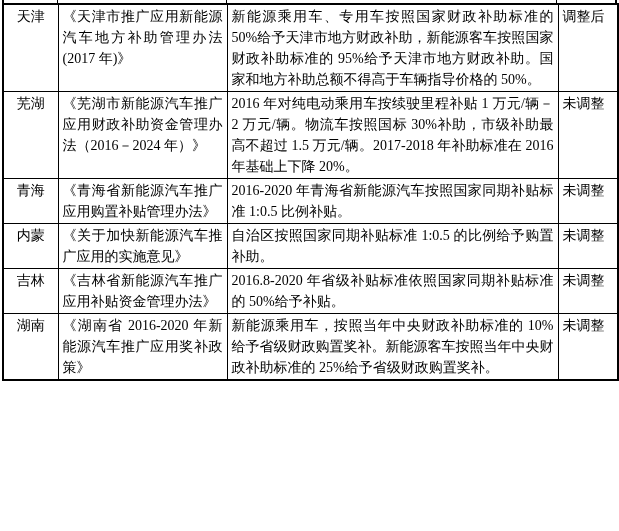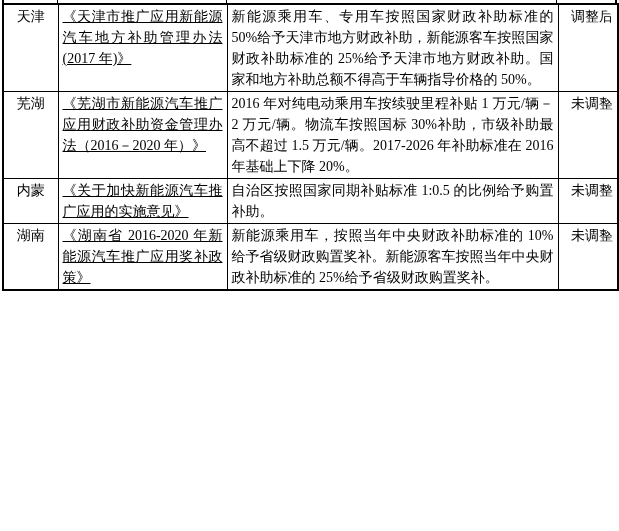--- a/index.html
+++ b/index.html
@@ -50,31 +50,29 @@
     margin-top: 32px;
   }
   td.region {
     text-align: center;
     padding-top: 2px;
   }
   td.policy-name {
     text-align: justify;
     text-justify: inter-ideograph;
     padding: 1px 6px;
-    text-decoration: underline;
   }
   td.detail {
     text-align: justify;
     text-justify: inter-ideograph;
     padding: 1px 5px;
   }
   td.status {
-    text-align: right;
+    text-align: left;
     padding-top: 2px;
-    border-radius: 27px;
   }
   tr.h1 { height: 84px; }
   tr.h2 { height: 59px; }
   tr.h3 { height: 83px; }
   tr.h4 { height: 85px; }
   tr.h5 { height: 43px; }
   tr.h6 { height: 41px; }
   tr.h7 { height: 41px; }
   tr.h8 { height: 60px; }
 </style>
@@ -93,33 +91,45 @@
     <colgroup>
       <col style="width:55px">
       <col style="width:169px">
       <col style="width:331px">
       <col style="width:60px">
     </colgroup>
     <tbody>
       <tr class="h1">
         <td class="region">天津</td>
         <td class="policy-name">《天津市推广应用新能源汽车地方补助管理办法(2017 年)》</td>
-        <td class="detail">新能源乘用车、专用车按照国家财政补助标准的 50%给予天津市地方财政补助，新能源客车按照国家财政补助标准的 25%给予天津市地方财政补助。国家和地方补助总额不得高于车辆指导价格的 50%。</td>
+        <td class="detail">新能源乘用车、专用车按照国家财政补助标准的 50%给予天津市地方财政补助，新能源客车按照国家财政补助标准的 95%给予天津市地方财政补助。国家和地方补助总额不得高于车辆指导价格的 50%。</td>
         <td class="status">调整后</td>
       </tr>
       <tr class="h4">
         <td class="region">芜湖</td>
-        <td class="policy-name">《芜湖市新能源汽车推广应用财政补助资金管理办法（2016－2020 年）》</td>
-        <td class="detail">2016 年对纯电动乘用车按续驶里程补贴 1 万元/辆－2 万元/辆。物流车按照国标 30%补助，市级补助最高不超过 1.5 万元/辆。2017-2026 年补助标准在 2016 年基础上下降 20%。</td>
+        <td class="policy-name">《芜湖市新能源汽车推广应用财政补助资金管理办法（2016－2024 年）》</td>
+        <td class="detail">2016 年对纯电动乘用车按续驶里程补贴 1 万元/辆－2 万元/辆。物流车按照国标 30%补助，市级补助最高不超过 1.5 万元/辆。2017-2018 年补助标准在 2016 年基础上下降 20%。</td>
+        <td class="status">未调整</td>
+      </tr>
+      <tr class="h5">
+        <td class="region">青海</td>
+        <td class="policy-name">《青海省新能源汽车推广应用购置补贴管理办法》</td>
+        <td class="detail">2016-2020 年青海省新能源汽车按照国家同期补贴标准 1:0.5 比例补贴。</td>
         <td class="status">未调整</td>
       </tr>
       <tr class="h6">
         <td class="region">内蒙</td>
         <td class="policy-name">《关于加快新能源汽车推广应用的实施意见》</td>
         <td class="detail">自治区按照国家同期补贴标准 1:0.5 的比例给予购置补助。</td>
+        <td class="status">未调整</td>
+      </tr>
+      <tr class="h7">
+        <td class="region">吉林</td>
+        <td class="policy-name">《吉林省新能源汽车推广应用补贴资金管理办法》</td>
+        <td class="detail">2016.8-2020 年省级补贴标准依照国家同期补贴标准的 50%给予补贴。</td>
         <td class="status">未调整</td>
       </tr>
       <tr class="h8">
         <td class="region">湖南</td>
         <td class="policy-name">《湖南省 2016-2020 年新能源汽车推广应用奖补政策》</td>
         <td class="detail">新能源乘用车，按照当年中央财政补助标准的 10%给予省级财政购置奖补。新能源客车按照当年中央财政补助标准的 25%给予省级财政购置奖补。</td>
         <td class="status">未调整</td>
       </tr>
 
     </tbody>

